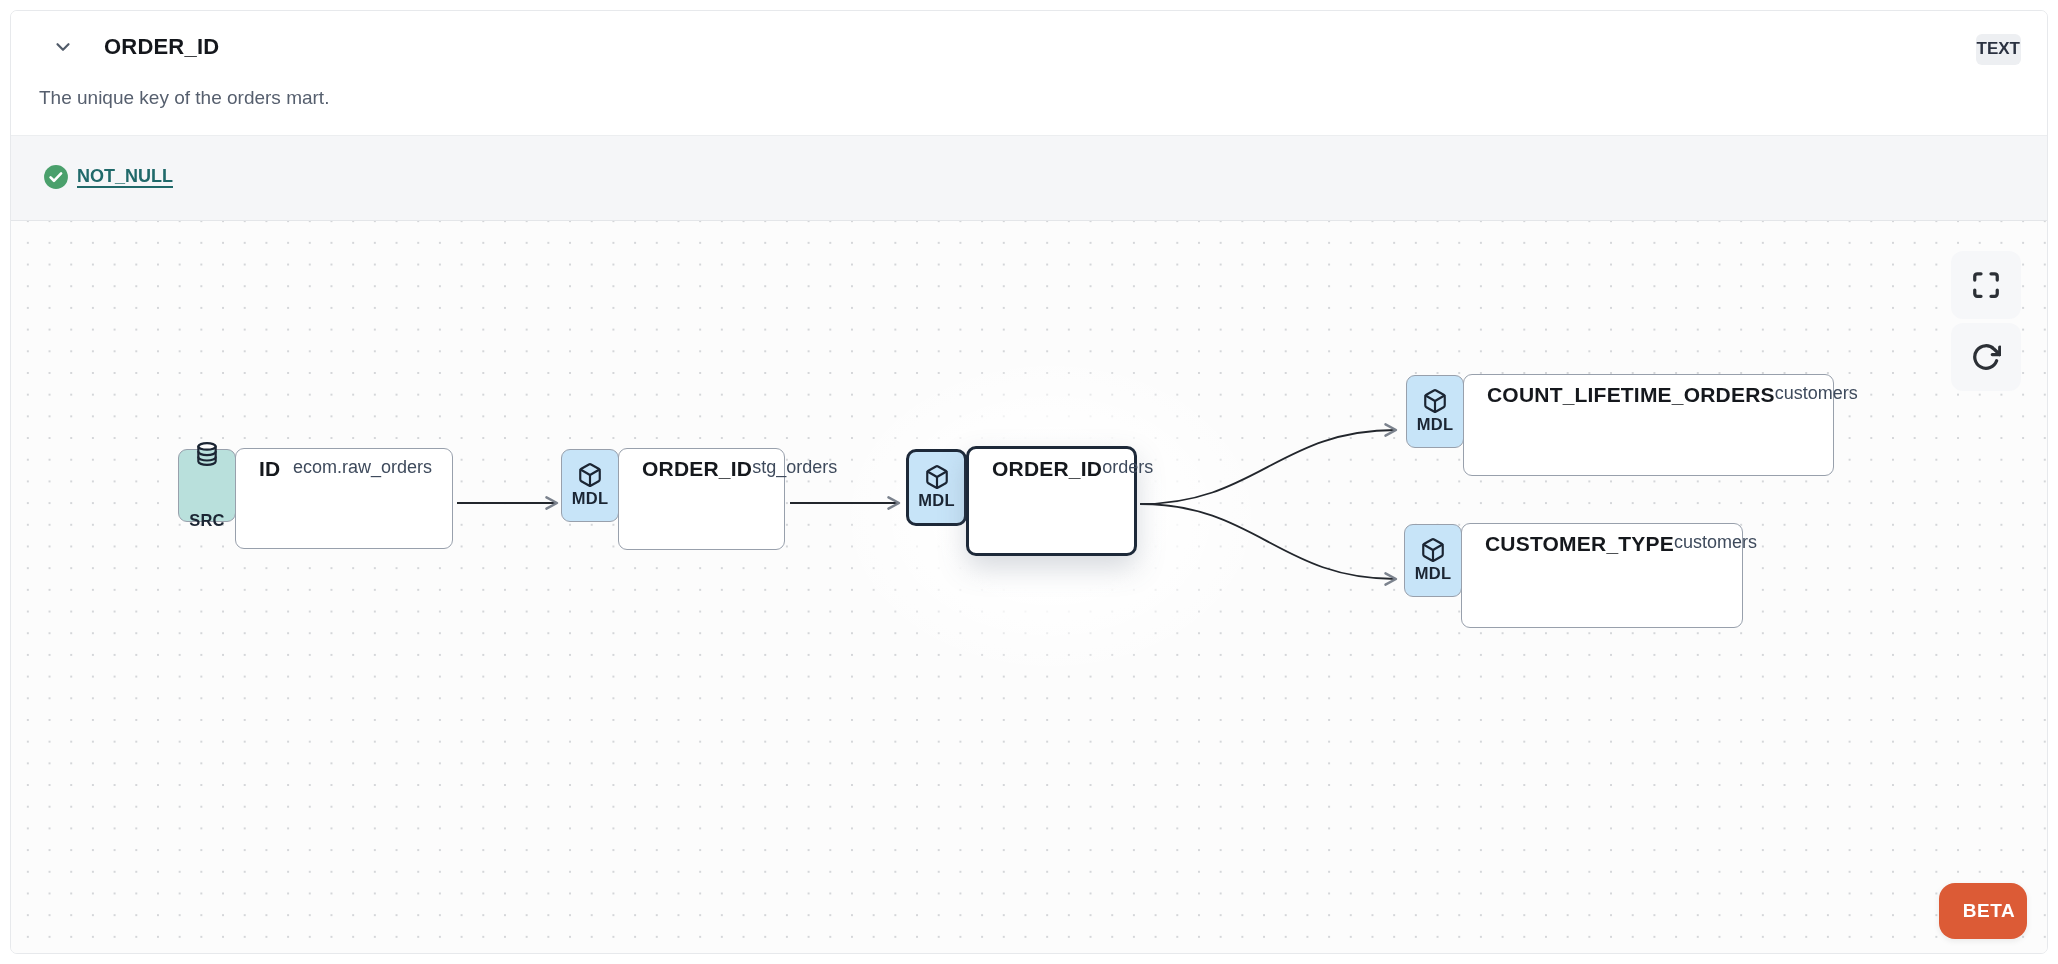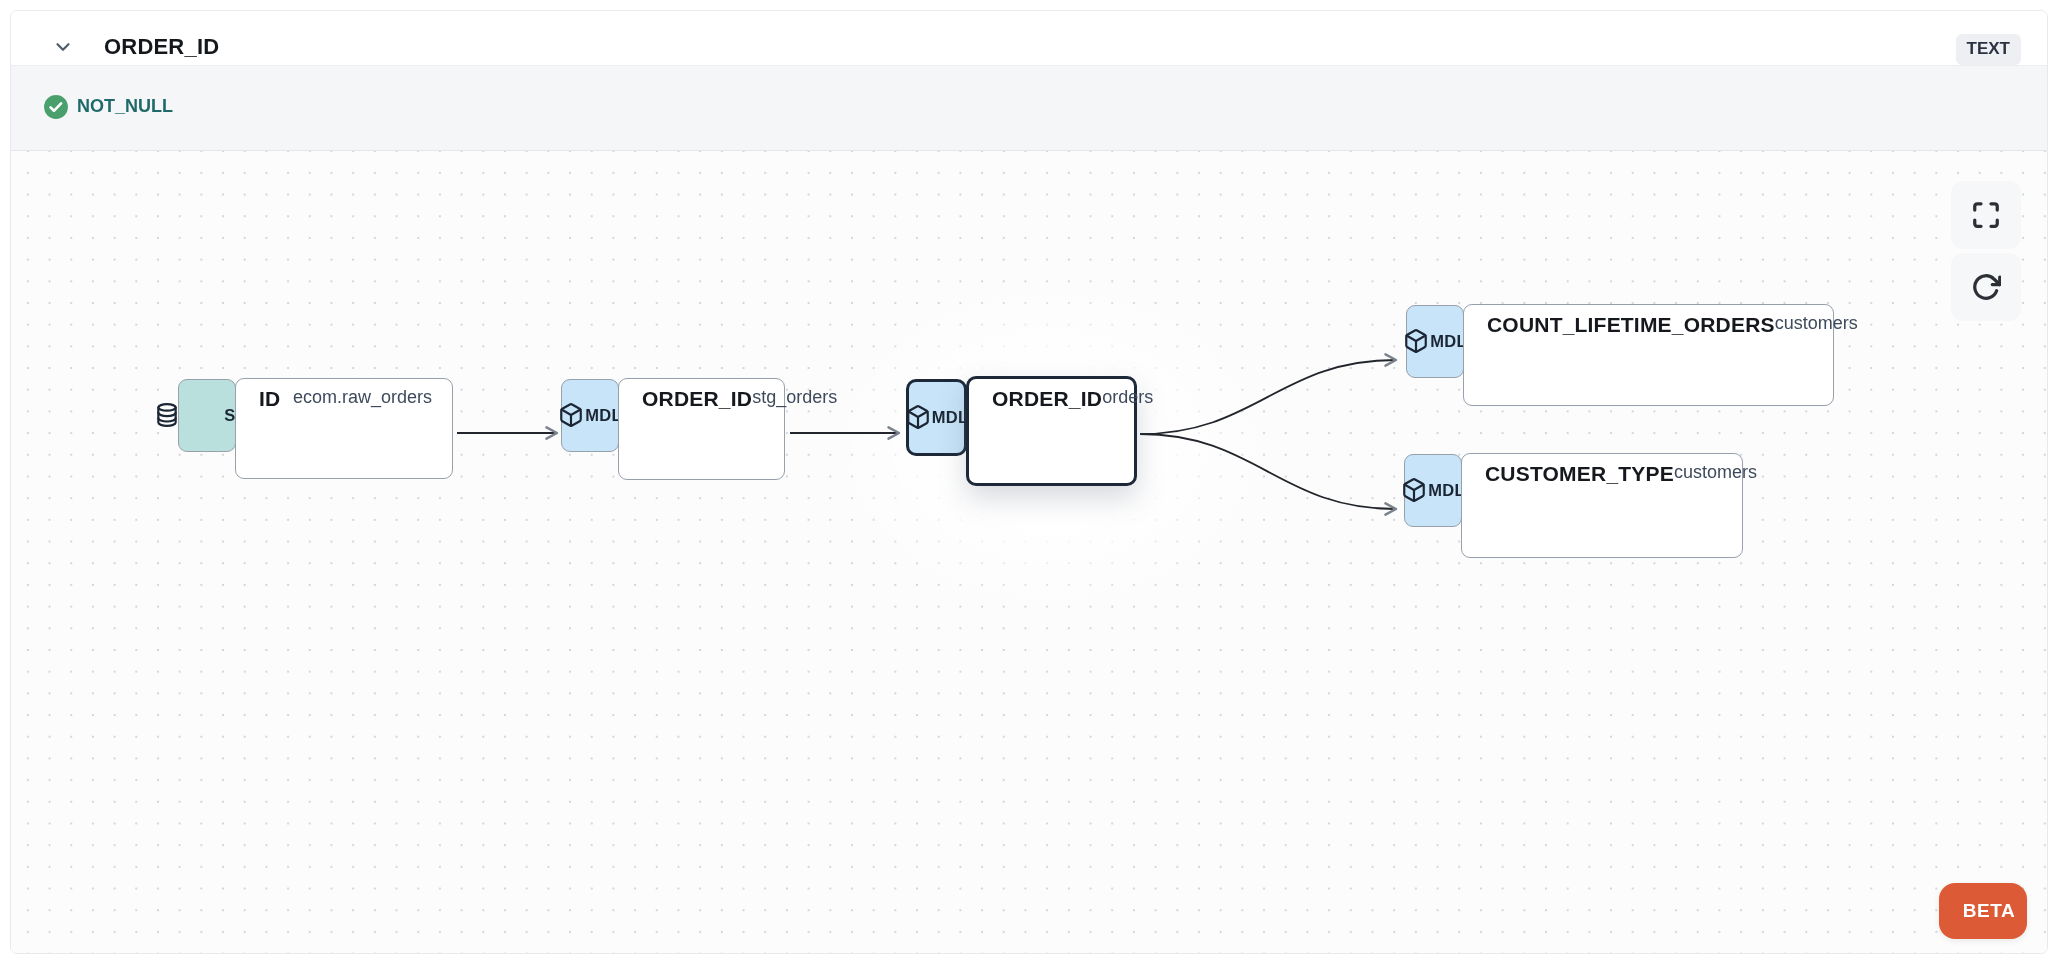--- a/index.html
+++ b/index.html
@@ -10,44 +10,44 @@
     background: #ffffff; border: 1px solid #e7e9ec; border-radius: 7px;
     display: flex; flex-direction: column; overflow: hidden; }
 
   
   .hdr { padding: 23px 26px 0 28px; background: #fff; }
   .hdr-row { display: flex; align-items: flex-start; }
   .chev-btn { margin: 2px 30px 0 13px; width: 22px; height: 22px; border: none; background: transparent;
     cursor: pointer; color: #525c6a; display: flex; align-items: center; justify-content: center; }
   .hdr-title { font-size: 22px; font-weight: 700; color: #14171c; letter-spacing: .2px; line-height: 1.2; }
   .type-badge { margin-left: auto; background: #edeff2; color: #2a3140; font-size: 17px; font-weight: 600;
-    padding: 6px 11px; border-radius: 6px; line-height: 1.1; }
+    padding: 6px 1px; border-radius: 6px; line-height: 1.1; }
   .hdr-desc { margin: 22px 0 26px 0; font-size: 19px; color: #565f6e; }
 
   
   .tests { background: #f5f6f8; border-top: 1px solid #eceef0; padding: 19px 0 21px 32px; }
   .test-row { display: flex; align-items: center; height: 44px; }
   .check-ic { width: 26px; height: 26px; flex: 0 0 26px; }
   .test-link { margin-left: 8px; font-size: 18px; font-weight: 600; color: #20696a;
-    text-underline-offset: 4px; text-decoration-thickness: 1.5px; cursor: pointer; }
+    text-decoration: underline; text-underline-offset: 4px; text-decoration-thickness: 1.5px; cursor: pointer; }
 
   
   .canvas { position: relative; flex: 1; border-top: 1px solid #e4e6e9; background-color: #fcfcfc;
     background-image: radial-gradient(#d4d6d9 1.1px, rgba(0,0,0,0) 1.2px);
     background-size: 21.7px 21.7px; background-position: 6px 11px; overflow: hidden; }
 
   .glow { position: absolute; left: 820px; top: 130px; width: 440px; height: 330px; z-index: 0;
     background: radial-gradient(closest-side, #ffffff 45%, rgba(255,255,255,0) 100%); }
 
   svg.edges { position: absolute; left: 0; top: 0; z-index: 1; pointer-events: none; }
 
   
   .node { position: absolute; z-index: 2; cursor: pointer; }
   .nbadge { position: absolute; left: 0; top: 1px; width: 58px; height: 73px;
-    border: 1px solid #98a0ac; border-radius: 9px; display: flex; 
+    border: 1px solid #98a0ac; border-radius: 9px; display: flex; flex-direction: column;
     align-items: center; justify-content: center; gap: 1px; color: #1b2533; z-index: 1; }
   .nbadge.src { background: #b9e0dc; gap: 44px; }
   .nbadge.mdl { background: #c7e4f8; }
   .nbadge-label { font-size: 16.5px; font-weight: 600; letter-spacing: .2px; }
   .nicon { width: 26px; height: 26px; display: block; }
   .ncard { position: absolute; left: 57px; top: 0; background: #ffffff; border: 1px solid #98a0ac;
     border-radius: 9px; z-index: 2; display: flex; flex-direction: row; justify-content: space-between;
     padding: 8px 20px 24px 23px; }
   .ntitle { font-size: 21px; font-weight: 600; color: #15181d; letter-spacing: .2px; white-space: nowrap; }
   .nsub { font-size: 18px; color: #3e4a5c; white-space: nowrap; }
@@ -82,20 +82,21 @@
       <button class="chev-btn">
         <span style="display:flex">
           <svg width="22" height="22" viewBox="0 0 24 24" fill="none" stroke="currentColor" stroke-width="2.4" stroke-linecap="round" stroke-linejoin="round">
               <polyline points="6 9 12 15 18 9"></polyline>
             </svg>
         </span>
       </button>
       <div class="hdr-title">ORDER_ID</div>
       <div class="type-badge">TEXT</div>
     </div>
+    <div class="hdr-desc">The unique key of the orders mart.</div>
   </div>
 
   <div class="tests">
     <div class="test-row">
       <span class="check-ic">
         <svg viewBox="0 0 24 24" width="26" height="26">
             <circle cx="12" cy="12" r="11" fill="#4aa06c"></circle>
             <path d="M7 12.4l3.1 3.1 6.6-6.8" fill="none" stroke="#fff" stroke-width="2.4" stroke-linecap="round" stroke-linejoin="round"></path>
           </svg>
       </span>

